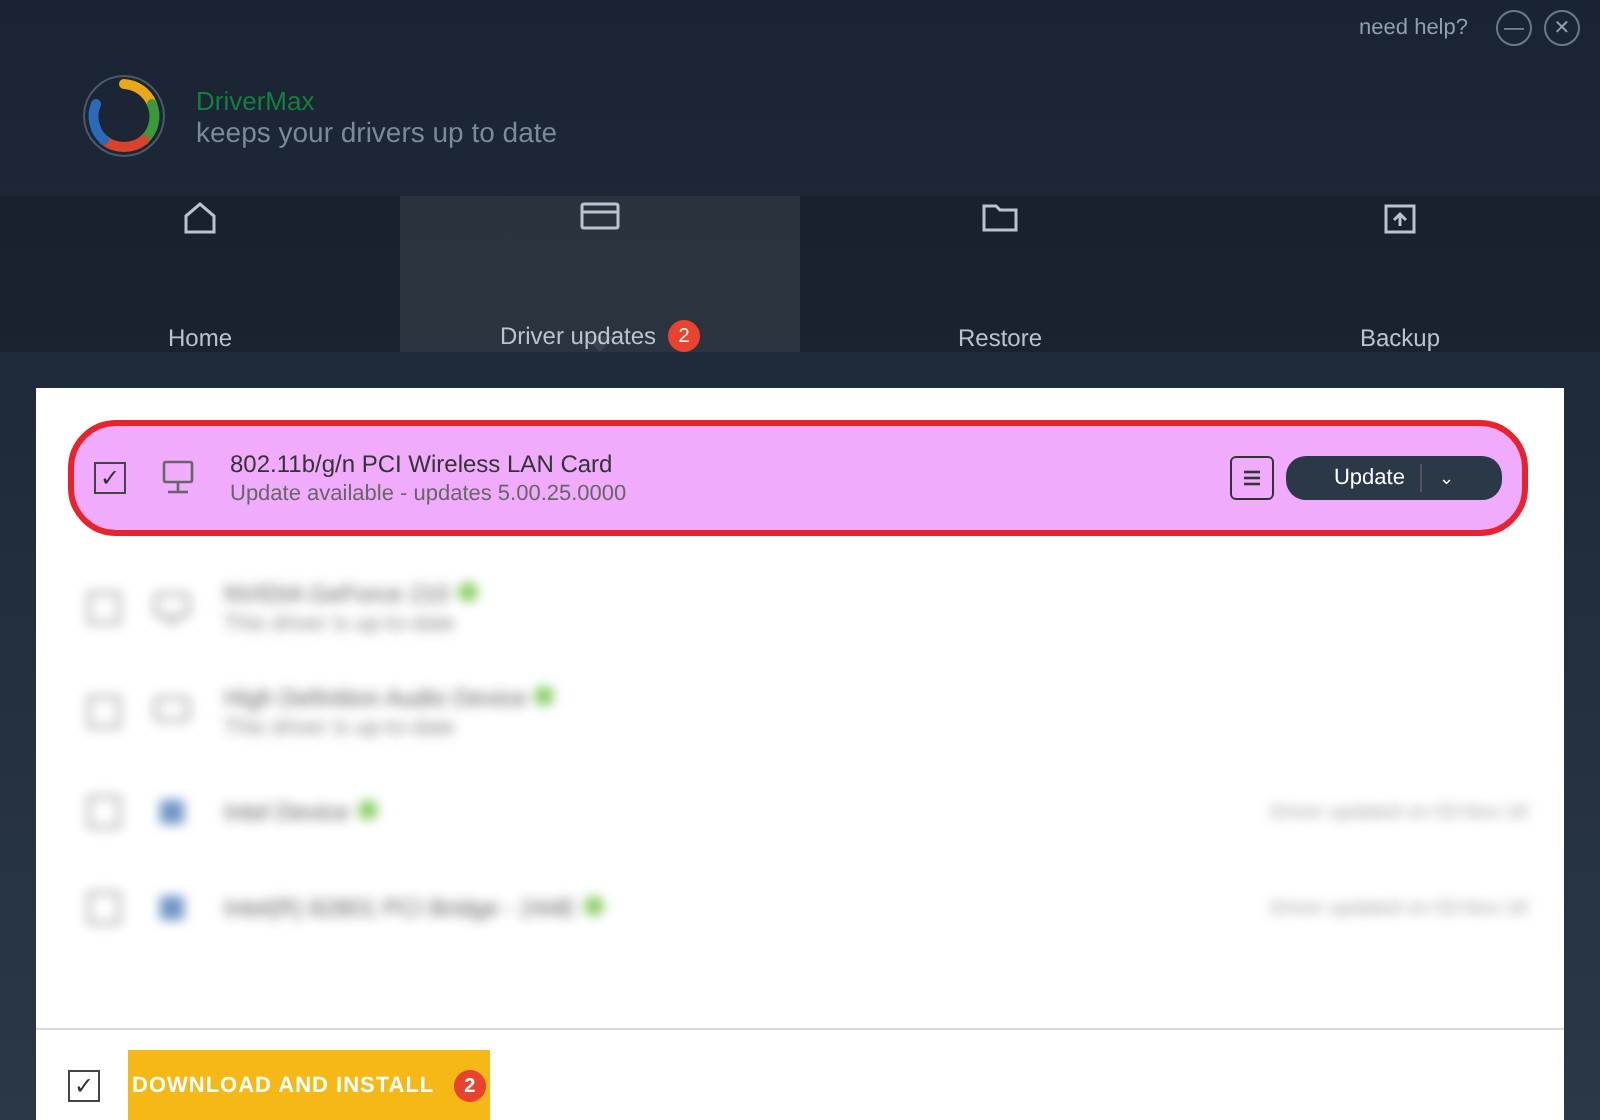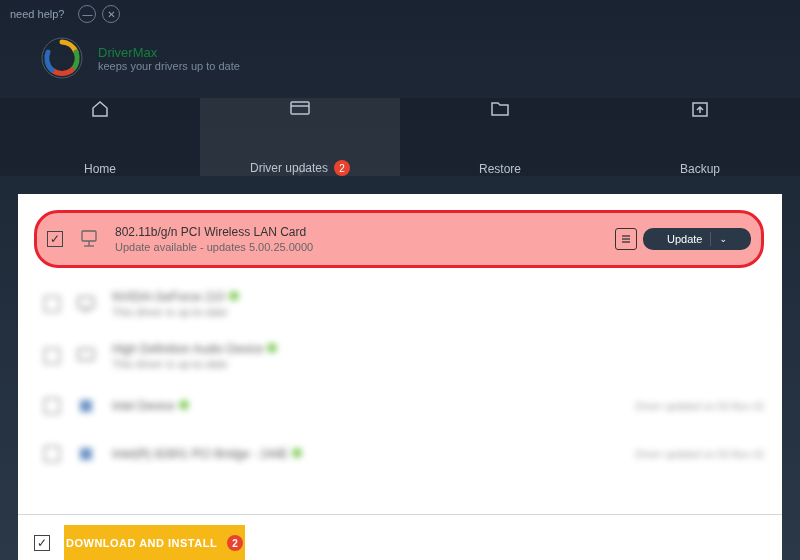--- a/index.html
+++ b/index.html
@@ -1,45 +1,45 @@
 <!DOCTYPE html>
 <html><head>
 <meta charset="utf-8">
 <style>
 * { margin: 0; padding: 0; box-sizing: border-box; font-family: "Segoe UI", Arial, sans-serif; }
 body { width: 800px; height: 560px; background: linear-gradient(180deg, #1a2332 0%, #2a3847 100%); position: relative; overflow: hidden; }
 
-.titlebar { height: 28px; display: flex; align-items: center; padding: 0 10px; gap: 6px; }
+.titlebar { height: 28px; display: flex; justify-content: flex-end; align-items: center; padding: 0 10px; gap: 6px; }
 .help-link { color: #8fa0b0; font-size: 11px; margin-right: 8px; cursor: pointer; }
 .win-btn { width: 18px; height: 18px; border: 1px solid #6a7a8a; border-radius: 50%; display: flex; align-items: center; justify-content: center; color: #8fa0b0; font-size: 10px; cursor: pointer; }
 
 .header { display: flex; align-items: center; padding: 8px 40px 18px 40px; gap: 14px; }
 .logo-circle { width: 44px; height: 44px; position: relative; }
 .logo-circle svg { width: 44px; height: 44px; }
 .brand-text { display: flex; flex-direction: column; }
 .brand-name { color: #15803d; font-size: 13px; font-weight: 400; }
-.brand-tag { color: #7a8a9a; font-size: 11px; }
+.brand-tag { color: #7a8a9a; font-size: 14px; }
 
 .nav { display: flex; height: 78px; background: rgba(0,0,0,0.15); }
 .nav-item { flex: 1; display: flex; flex-direction: column; align-items: center; justify-content: space-between; gap: 6px; color: #b8c4d0; font-size: 12px; cursor: pointer; position: relative; }
 .nav-item.active { background: rgba(255,255,255,0.08); }
 .nav-item.active::after { content: ""; position: absolute; bottom: -8px; left: 50%; transform: translateX(-50%); border: 8px solid transparent; border-top-color: rgba(255,255,255,0.08); }
 .nav-icon { width: 22px; height: 22px; display: flex; align-items: center; justify-content: center; }
 .nav-label-row { display: flex; align-items: center; gap: 6px; }
 .badge { background: #e8432e; color: #fff; border-radius: 50%; width: 16px; height: 16px; font-size: 10px; display: flex; align-items: center; justify-content: center; }
 
 .content { background: #fff; margin: 18px 18px 0 18px; height: 320px; position: relative; padding: 16px 8px 16px 16px; }
 .scroll-area { height: 100%; overflow-y: scroll; }
 .scroll-area::-webkit-scrollbar { width: 16px; }
 .scroll-area::-webkit-scrollbar-track { background: #f0f0f0; }
 .scroll-area::-webkit-scrollbar-thumb { background: #c8c8c8; }
 .scroll-area::-webkit-scrollbar-button { background: #f0f0f0; height: 16px; }
 
 .driver-row { display: flex; align-items: center; padding: 12px 10px; gap: 14px; border-bottom: 0; }
-.driver-row.highlighted { border: 3px solid #e8232e; border-radius: 24px; background: #fca5a5; margin-right: 10px; margin-bottom: 10px; }
+.driver-row.highlighted { border: 3px solid #e8232e; border-radius: 24px; background: #f0abfc; margin-right: 10px; margin-bottom: 10px; }
 .driver-row.blurred { filter: blur(3px); opacity: 0.8; }
 .chk { width: 16px; height: 16px; border: 1.5px solid #444; display: flex; align-items: center; justify-content: center; }
 .chk.checked::after { content: "✓"; font-size: 12px; color: #333; }
 .dev-icon { width: 24px; height: 24px; display: flex; align-items: center; justify-content: center; color: #666; }
 .driver-text { flex: 1; display: flex; flex-direction: column; gap: 2px; }
 .driver-name { font-size: 12px; color: #333; }
 .driver-status { font-size: 11px; color: #666; }
 .status-dot { width: 10px; height: 10px; border-radius: 50%; background: #6ac13a; display: inline-block; margin-left: 4px; }
 .row-actions { display: flex; align-items: center; gap: 6px; }
 .list-icon { width: 22px; height: 22px; border: 1px solid #333; border-radius: 3px; display: flex; align-items: center; justify-content: center; }

